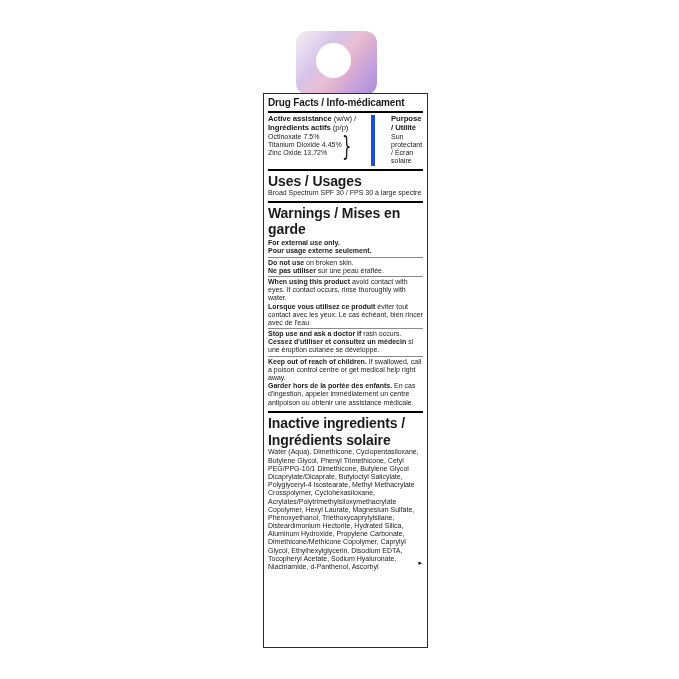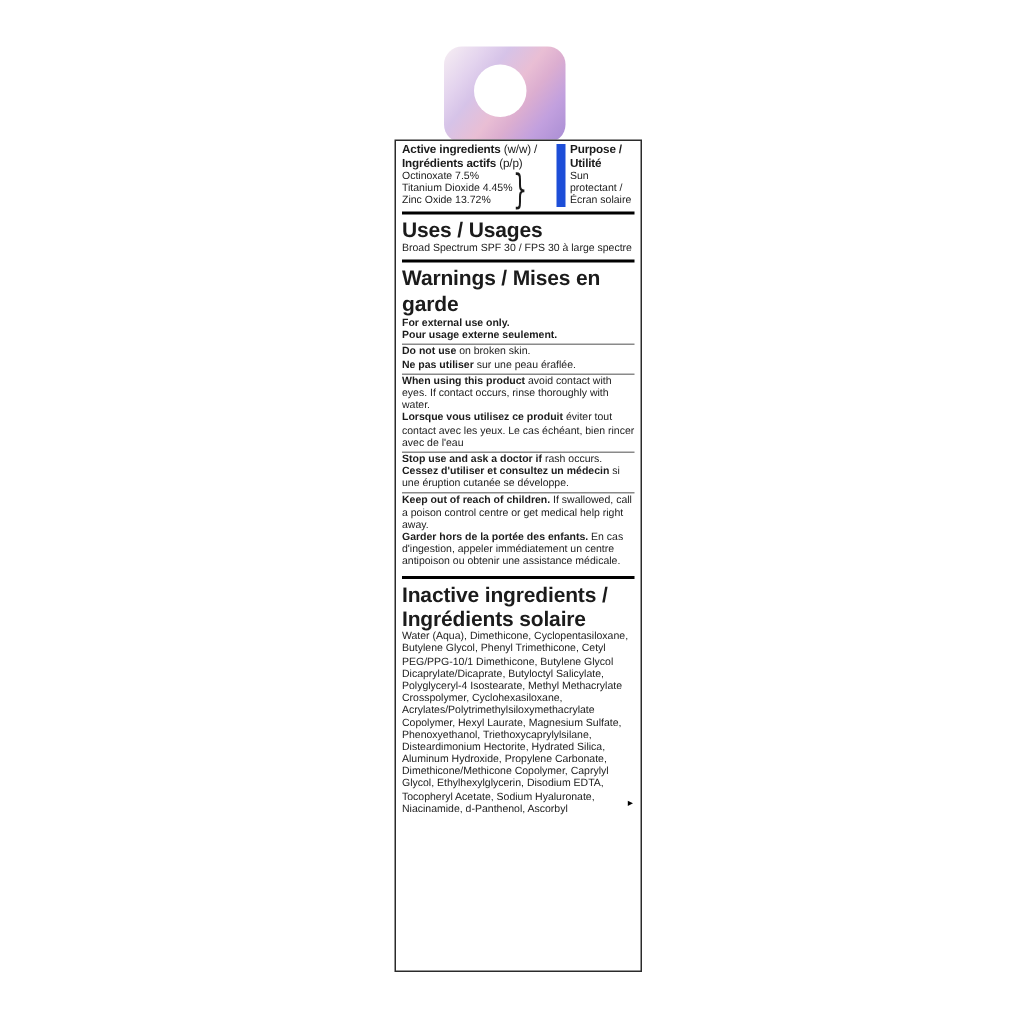--- a/index.html
+++ b/index.html
@@ -52,21 +52,21 @@
   .body { font-size:7px; line-height:1.17; }
   .h8 { font-size:7.8px; line-height:1.15; font-weight:bold; letter-spacing:-0.1px; }
   .h8 .reg { font-weight:normal; }
   .sec-heading { font-size:14px; font-weight:bold; line-height:1.2; letter-spacing:-0.1px; }
 
   
   .active-sec { display:flex; }
   .col-left { flex:1 1 auto; padding-right:2px; min-width:0; }
   .col-right {
     flex:0 0 52px; box-sizing:border-box;
-    border-left:6px solid #1d4ed8; padding-left:3px;
+    border-left:4px solid #1d4ed8; padding-left:16px;
   }
   .ing-row { display:flex; align-items:center; }
   .ing-list { flex:0 0 auto; }
   .brace {
     font-family:"DejaVu Sans",sans-serif;
     font-size:27px; line-height:23px; font-weight:400;
     transform:scaleX(0.55); transform-origin:left center;
     margin-left:0px;
   }
 
@@ -86,24 +86,25 @@
 <body>
 
 <div class="stage">
 
   <div class="hang-tab">
     <div class="punch-hole"></div>
   </div>
 
   <div class="panel">
 
+    <div class="panel-title">Drug Facts / Info-médicament</div>
 
     <div class="section active-sec">
       <div class="col-left">
-        <p class="h8"><b>Active ingredients</b><span class="reg"> (w/w) /</span></p>
+        <p class="h8"><b>Active assistance</b><span class="reg"> (w/w) /</span></p>
         <p class="h8"><b>Ingrédients actifs</b><span class="reg"> (p/p)</span></p>
         <div class="ing-row">
           <div class="ing-list">
             <p class="body">Octinoxate 7.5%</p>
             <p class="body">Titanium Dioxide 4.45%</p>
             <p class="body">Zinc Oxide 13.72%</p>
           </div>
           <div class="brace">}</div>
         </div>
       </div>

